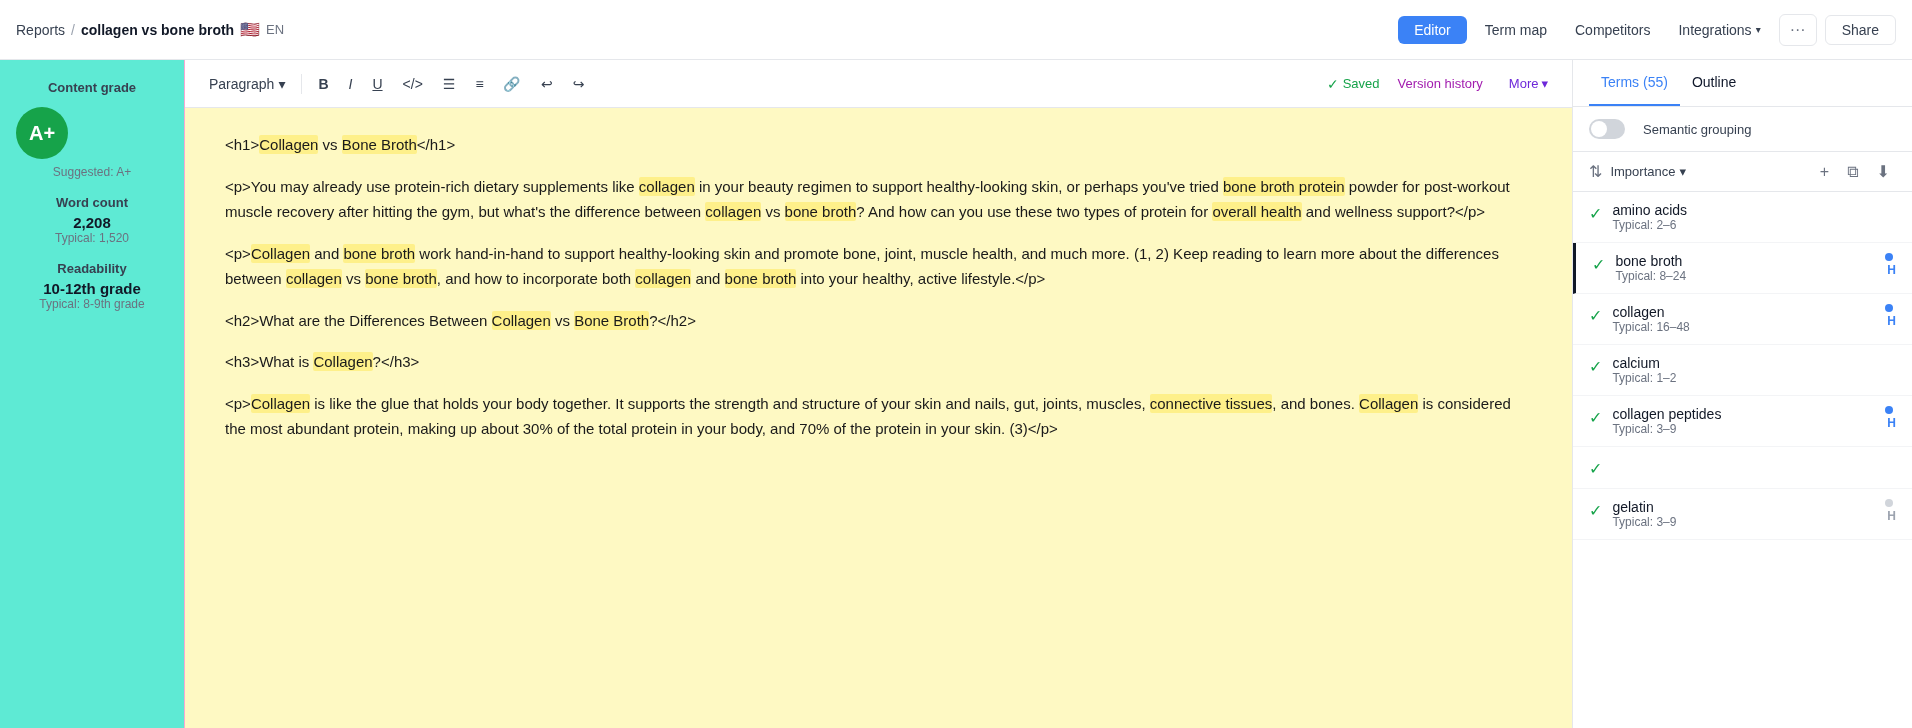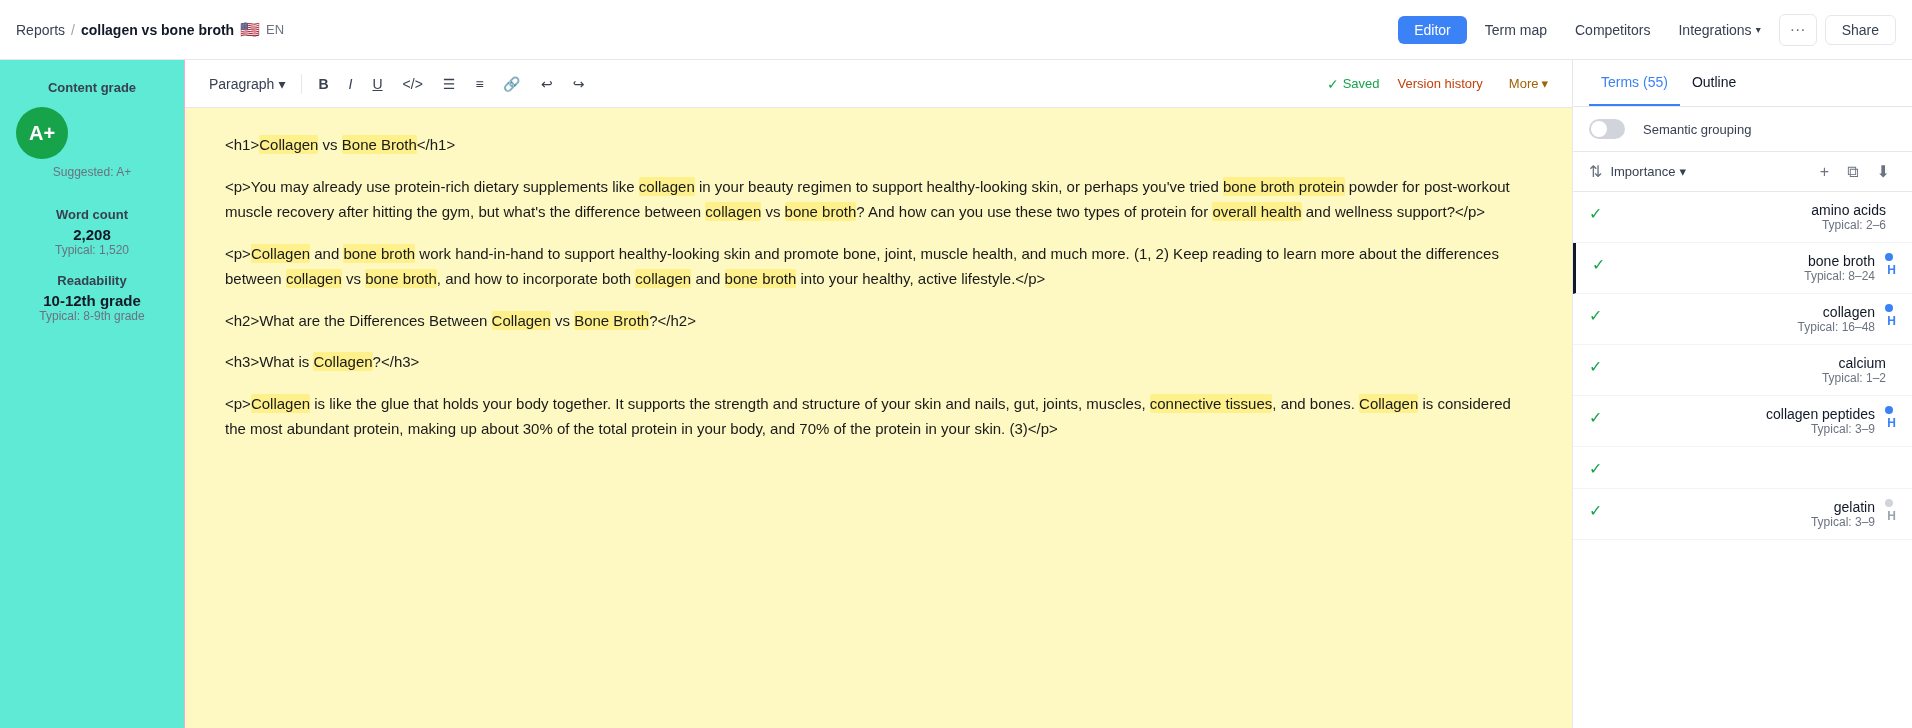--- a/index.html
+++ b/index.html
@@ -24,39 +24,39 @@
     .btn-share { background: none; border: 1px solid #e5e7eb; border-radius: 6px; padding: 6px 16px; font-size: 14px; color: #374151; cursor: pointer; }
     .integrations-arrow { font-size: 10px; }
 
     
     .main-layout { display: flex; height: calc(728px - 48px); }
 
     
     .left-sidebar { width: 185px; min-width: 185px; border-right: 1px solid #f9a8d4; padding: 20px 16px; background: #5eead4; text-align: center; }
     .sidebar-section-title { font-size: 13px; font-weight: 600; color: #374151; margin-bottom: 12px; }
     .grade-circle { width: 52px; height: 52px; border-radius: 50%; background: #16a34a; display: flex; align-items: center; justify-content: center; color: #fff; font-size: 20px; font-weight: 700; margin-bottom: 6px; }
-    .suggested-label { font-size: 12px; color: #6b7280; margin-bottom: 28px; }
+    .suggested-label { font-size: 12px; color: #6b7280; margin-bottom: 16px; }
     .stat-section { margin-bottom: 16px; }
     .stat-label { font-size: 13px; font-weight: 600; color: #374151; margin-bottom: 4px; }
     .stat-value { font-size: 15px; font-weight: 700; color: #111827; }
     .stat-typical { font-size: 12px; color: #6b7280; }
     .readability-grade { font-size: 15px; font-weight: 700; color: #111827; }
 
     
     .editor-area { flex: 1; display: flex; flex-direction: column; overflow: hidden; }
 
     
     .toolbar { display: flex; align-items: center; padding: 0 16px; height: 48px; border-bottom: 1px solid #e5e7eb; gap: 4px; background: #fff; }
     .toolbar-btn { background: none; border: none; cursor: pointer; padding: 5px 8px; border-radius: 4px; color: #374151; font-size: 14px; display: flex; align-items: center; }
     .toolbar-divider { width: 1px; height: 20px; background: #e5e7eb; margin: 0 4px; }
     .paragraph-dropdown { display: flex; align-items: center; gap: 4px; font-size: 14px; color: #374151; padding: 5px 8px; border: none; background: none; cursor: pointer; }
     .saved-indicator { display: flex; align-items: center; gap: 4px; color: #16a34a; font-size: 13px; margin-left: auto; }
     .saved-check { font-size: 14px; }
-    .version-btn { background: none; border: none; cursor: pointer; font-size: 13px; color: #c2410c; padding: 5px 10px; text-align: center; }
-    .more-btn { background: none; border: none; cursor: pointer; font-size: 13px; color: #a16207; padding: 5px 8px; display: flex; align-items: center; gap: 3px; }
+    .version-btn { background: none; border: none; cursor: pointer; font-size: 13px; color: #a21caf; padding: 5px 10px; text-align: center; }
+    .more-btn { background: none; border: none; cursor: pointer; font-size: 13px; color: #6d28d9; padding: 5px 8px; display: flex; align-items: center; gap: 3px; }
 
     
     .editor-content { flex: 1; overflow-y: auto; padding: 24px 40px; background: #fef9c3; line-height: 1.7; font-size: 15px; color: #1a1a1a; }
     .editor-content p, .editor-content .para-line { margin-bottom: 16px; }
 
     .highlight-yellow { background: #fef08a; padding: 1px 0; border-radius: 2px; }
     .highlight-light { background: #fef9c3; padding: 1px 0; border-radius: 2px; }
 
     
     .right-panel { width: 340px; min-width: 340px; border-left: 1px solid #e5e7eb; display: flex; flex-direction: column; background: #fff; }
@@ -75,21 +75,21 @@
     
     .terms-toolbar { display: flex; align-items: center; padding: 8px 16px; border-bottom: 1px solid #e5e7eb; gap: 8px; }
     .sort-btn { display: flex; align-items: center; gap: 4px; font-size: 13px; color: #374151; background: none; border: none; cursor: pointer; }
     .terms-actions { margin-left: auto; display: flex; gap: 6px; }
     .icon-btn { background: none; border: none; cursor: pointer; color: #6b7280; font-size: 16px; padding: 2px 6px; }
 
     
     .term-item { display: flex; align-items: flex-start; padding: 10px 16px; border-bottom: 1px solid #f3f4f6; gap: 10px; }
     .term-item.selected { border-left: 3px solid #111827; background: #fff; }
     .term-check { color: #16a34a; font-size: 16px; margin-top: 2px; flex-shrink: 0; }
-    .term-info { flex: 1; text-align: right; }
+    .term-info { flex: 1; }
     .term-name { font-size: 14px; font-weight: 500; color: #111827; }
     .term-typical { font-size: 12px; color: #6b7280; }
 
     
     ::-webkit-scrollbar { width: 6px; }
     ::-webkit-scrollbar-track { background: transparent; }
     ::-webkit-scrollbar-thumb { background: #d1d5db; border-radius: 3px; }
 
     .term-row-right { display: flex; flex-direction: column; align-items: flex-end; gap: 2px; }
     .h-label { font-size: 12px; font-weight: 700; color: #9ca3af; }

